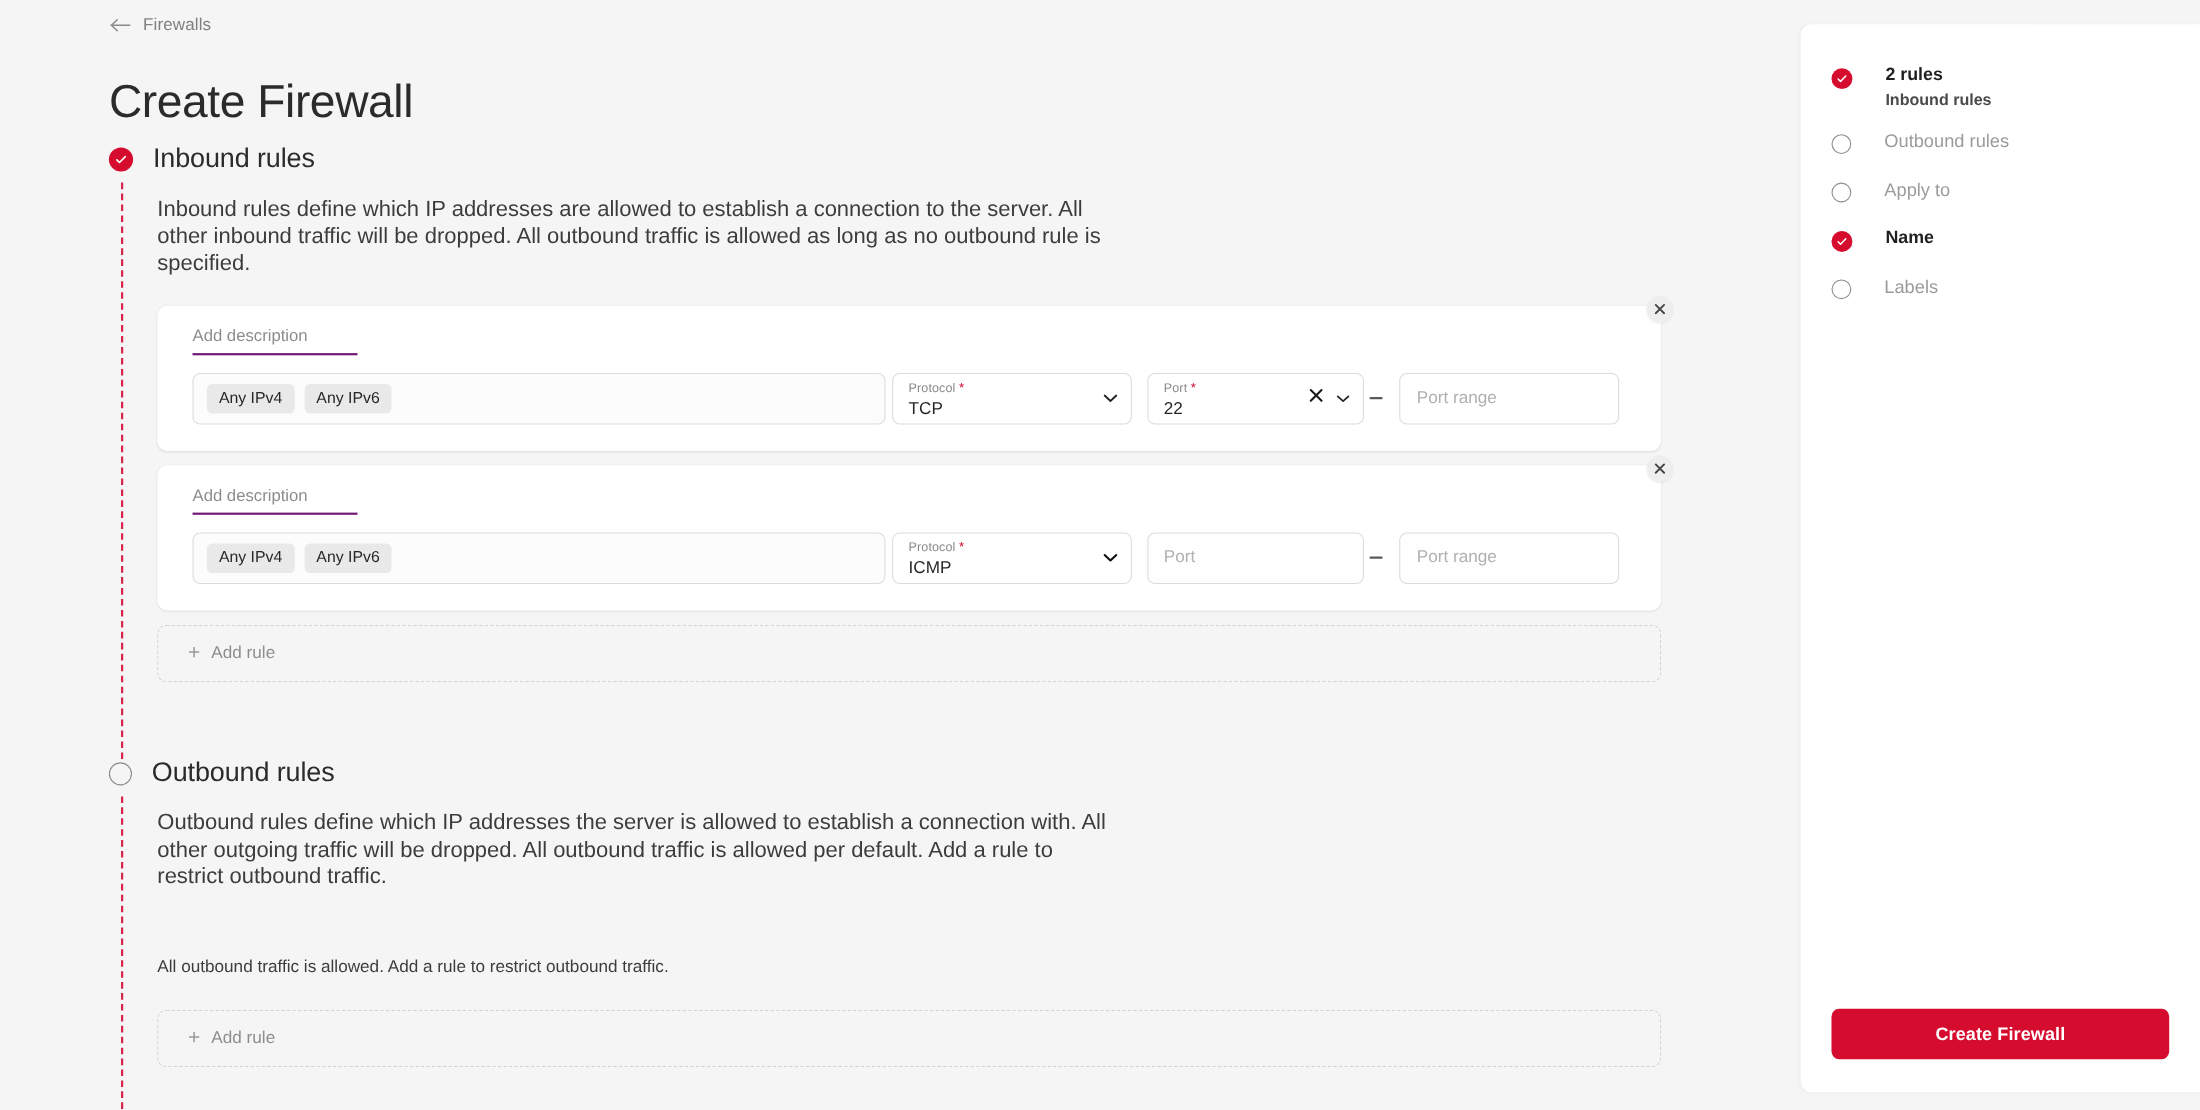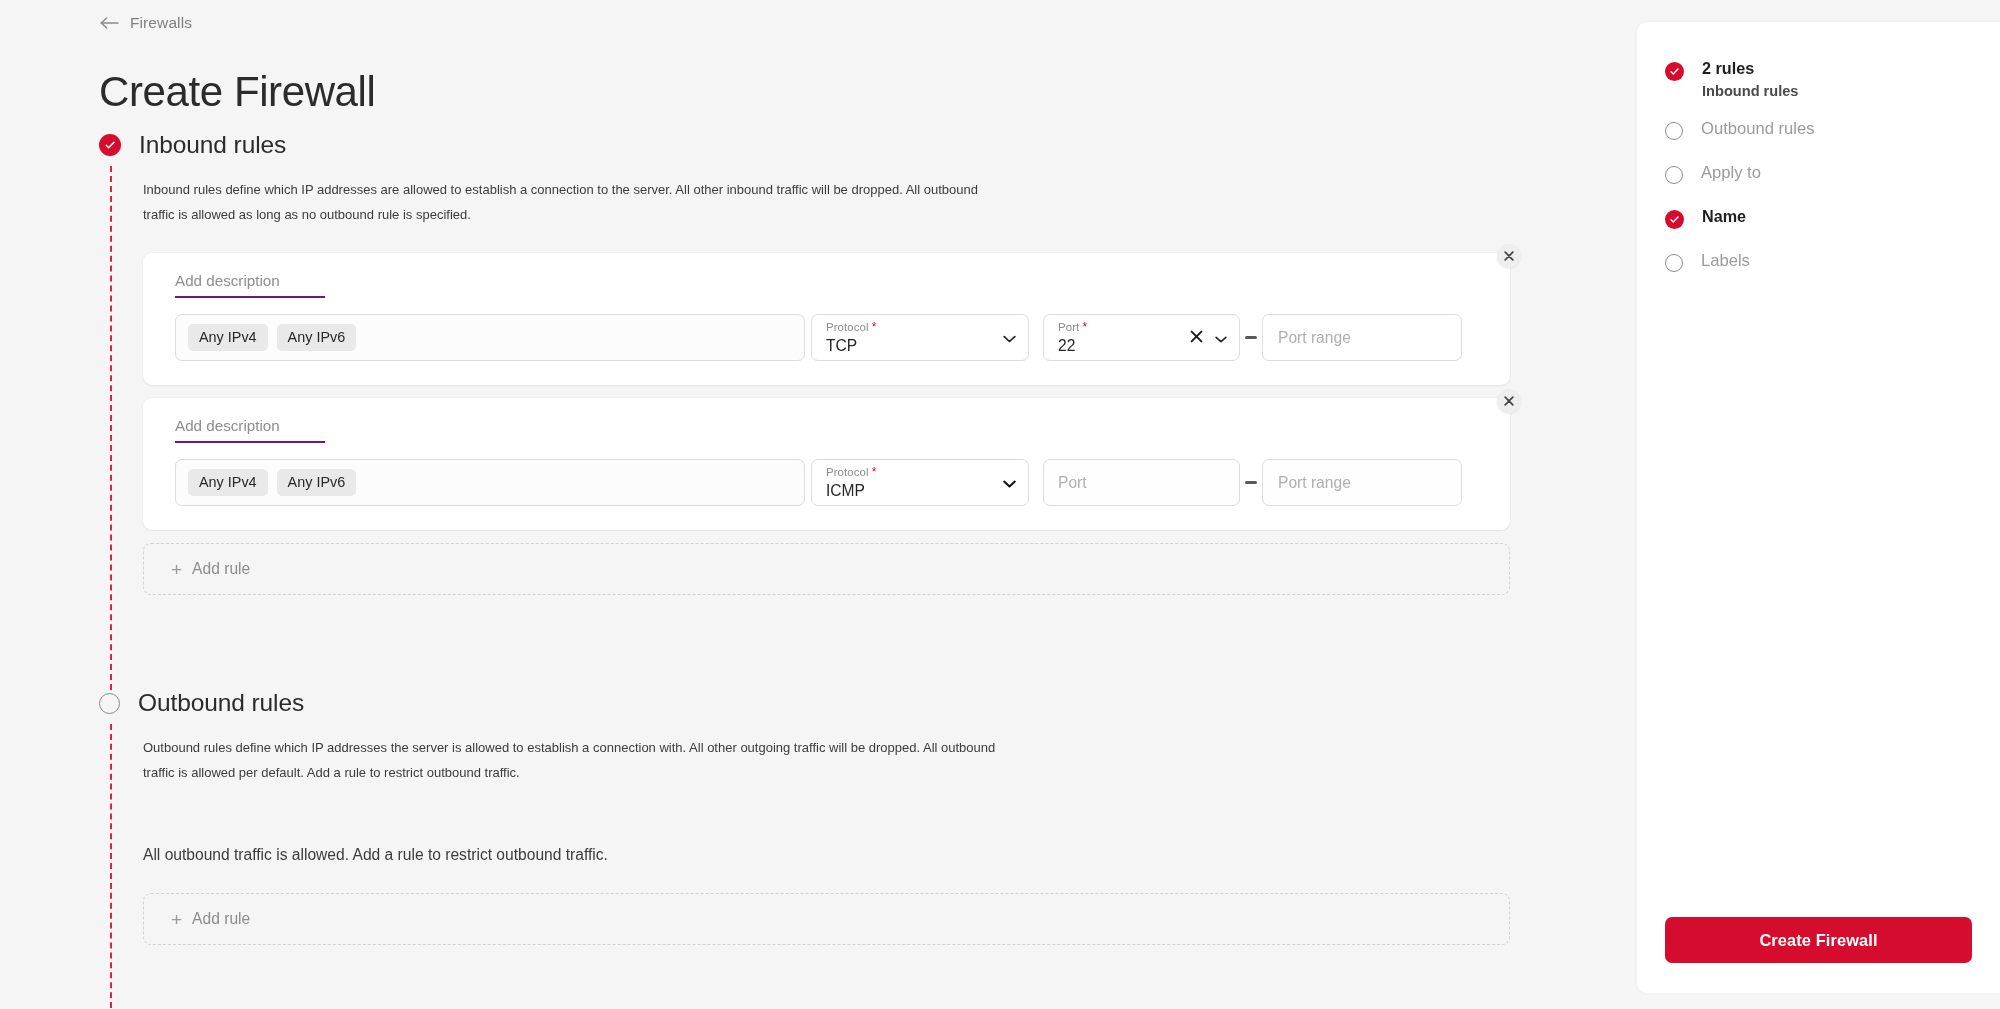--- a/index.html
+++ b/index.html
@@ -106,21 +106,21 @@
   .step-body::before {
     content: "";
     position: absolute;
     left: 0; top: 6px; bottom: 0;
     border-left: 2px dashed #d8234a;
   }
   .step-inbound .step-body { height: 530px; }
   .step-outbound .step-body { height: 300px; }
 
   .desc {
-    font-size: 13px;
+    font-size: 20px;
     line-height: 24.6px;
     color: #3c3c3c;
     max-width: 870px;
     margin: 0 0 2px 0;
   }
   .desc2 {
     font-size: 15.6px;
     line-height: 24px;
     color: #3c3c3c;
     margin: 58px 0 0 0;
@@ -206,21 +206,21 @@
     cursor: pointer;
   }
   .field.port {
     width: 197px;
     margin-left: 14px;
     padding: 6px 12px 0 14px;
     cursor: text;
   }
   .field.portrange {
     width: 200px;
-    margin-left: 0;
+    margin-left: 10px;
     display: flex;
     align-items: center;
     padding: 0 15px;
     cursor: text;
   }
   .field.disabled { background: #fefefe; }
 
   .flabel {
     display: block;
     font-size: 11.4px;
@@ -313,21 +313,21 @@
     background: #ffffff;
     border-radius: 10px 0 0 10px;
     box-shadow: -1px 0 3px rgba(0,0,0,.035);
   }
   .steps-list {
     padding: 36px 0 0 28px;
   }
   .slitem {
     display: flex;
     align-items: flex-start;
-    gap: 18px;
+    gap: 30px;
     min-height: 44px;
     cursor: pointer;
   }
   .slitem .dot-done {
     width: 19px; height: 19px;
     border-radius: 50%;
     background: #d50c2d;
     display: flex; align-items: center; justify-content: center;
     flex: 0 0 auto;
     margin-top: 4px;

